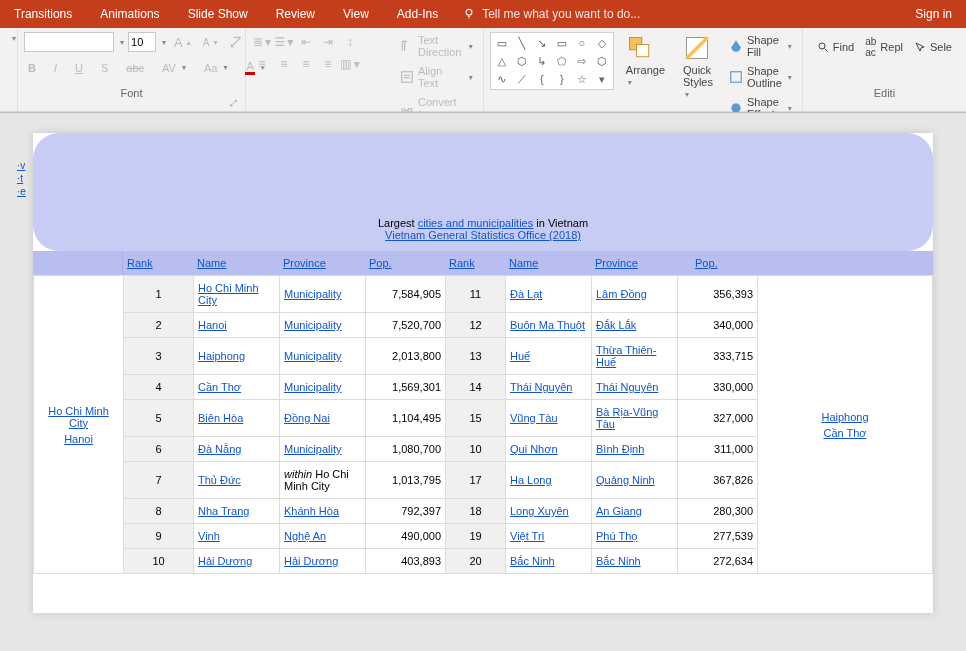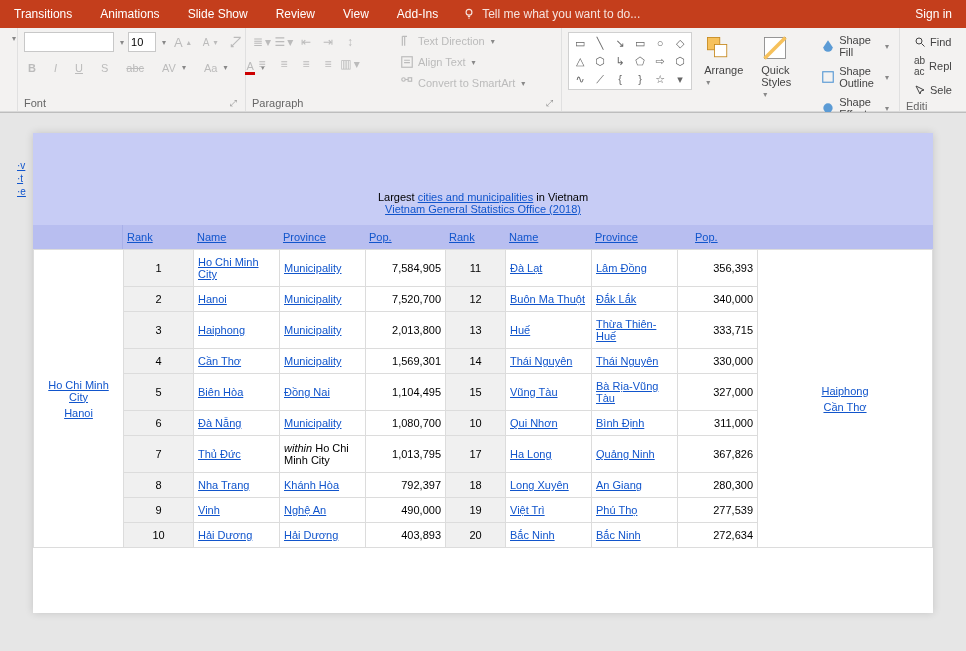--- a/index.html
+++ b/index.html
@@ -5,45 +5,45 @@
 * { box-sizing: border-box; margin: 0; padding: 0; font-family: "Segoe UI", Arial, sans-serif; }
 body { background: #e6e6e6; width: 966px; height: 651px; overflow: hidden; }
 .ribbon-tabs { background: #c43e1c; height: 28px; display: flex; color: #fff; font-size: 12px; align-items: center; }
 .ribbon-tabs .tab { padding: 0 14px; height: 28px; display: flex; align-items: center; cursor: pointer; }
 .ribbon-tabs .spacer { flex: 1; }
 .ribbon-tabs .tell-me { display: flex; align-items: center; gap:6px; padding: 0 10px; opacity: .85; }
 .ribbon-tabs .tell-me svg { width: 14px; height: 14px; }
 .ribbon { background: #f3f2f1; height: 84px; display: flex; border-bottom: 1px solid #d9d9d9; }
 .group { border-right: 1px solid #e0e0e0; display:flex; flex-direction: column; justify-content: space-between; padding: 4px 6px 0; }
 .group-body { flex: 1; display: flex; gap: 6px; align-items: flex-start; }
-.group-label { font-size: 11px; color: #666; position: relative; padding-bottom: 2px; }
+.group-label { font-size: 11px; color: #666; text-align: center; position: relative; padding-bottom: 12px; }
 .group-label .launcher { position: absolute; right: 2px; bottom: 2px; font-size: 9px; color:#888; }
 .btn { display:flex;align-items:center;gap:4px;font-size:11px;color:#444;padding:2px 4px;cursor:pointer; }
 .btn.dim { color:#bbb; }
 .btn svg { flex: 0 0 auto; }
 .drop { font-size: 8px; color:#888; margin-left:2px; }
 .font-group .row { display:flex;gap:4px;align-items:center; }
 .font-group input.name { width:90px;height:20px;border:1px solid #c8c8c8;font-size:11px;padding:2px 4px;background:#fff; }
 .font-group input.size { width:28px;height:20px;border:1px solid #c8c8c8;font-size:11px;padding:2px;text-align:left;background:#fff; }
 .fx { font-size:13px; }
 .para-icons { display:grid;grid-template-columns:repeat(6,20px);grid-auto-rows:20px;gap:2px; }
 .para-icons span { display:flex;align-items:center;justify-content:center;font-size:12px;color:#bbb; }
 .text-menu { display:flex;flex-direction:column;gap:3px;margin-left:8px;justify-content:flex-end; }
 .shapes-gallery { display:grid;grid-template-columns:repeat(6,18px);grid-auto-rows:16px;gap:2px;border:1px solid #d0d0d0;padding:2px;background:#fff; }
 .shapes-gallery span { display:flex;align-items:center;justify-content:center;font-size:11px;color:#666; }
 .big-btn { display:flex;flex-direction:column;align-items:flex-start;gap:2px;font-size:11px;color:#444;padding:2px 6px;cursor:pointer; }
 .big-btn svg { width:28px;height:28px; }
 .shape-menu { display:flex;flex-direction:column;gap:3px; }
-.editing { display:flex;flex-direction:column;gap:3px;padding:2px 4px; }
+.editing { display:flex;gap:3px;padding:2px 4px; }
 .slide-area { position:absolute;left:0;right:0;top:112px;bottom:0;background:#e6e6e6;border-top:1px solid #bdbdbd;padding:10px; }
 .slide-scroll { position:absolute;left:0;top:20px;width:100%;display:flex;justify-content:center; }
 .slide { background:#fff;width:900px;min-height:480px;box-shadow:0 0 8px rgba(0,0,0,.15);position:relative;padding:0 0 20px 0; }
 .vte-box { position:absolute;left:-16px;top:26px;font-size:10px;line-height:1.3; }
 .vte-box a { color:#1155cc;text-decoration:underline;display:block; }
-.banner { background:#c7ccf5;padding:58px 0 10px 0;text-align:center;font-size:11px; }
+.banner { background:#c7ccf5;padding:84px 0 10px 0;text-align:center;font-size:11px;border-radius:26px; }
 .banner a { color:#1155cc;text-decoration:underline; }
 .header-row { background:#b8bef0;display:flex;font-size:11px; }
 .header-row .hc { padding:6px 4px; }
 .header-row .hc a { color:#1155cc;text-decoration:underline; }
 table.data { width:100%;border-collapse:collapse;font-size:11px; }
 table.data td { border:1px solid #dcdcdc;padding:6px 4px;vertical-align:middle; }
 table.data td.rank { text-align:center;background:#f0f0f0;width:70px; }
 table.data td.rank2 { text-align:center;background:#f0f0f0;width:60px; }
 table.data td.name { width:86px; }
 table.data td.prov { width:86px; }

